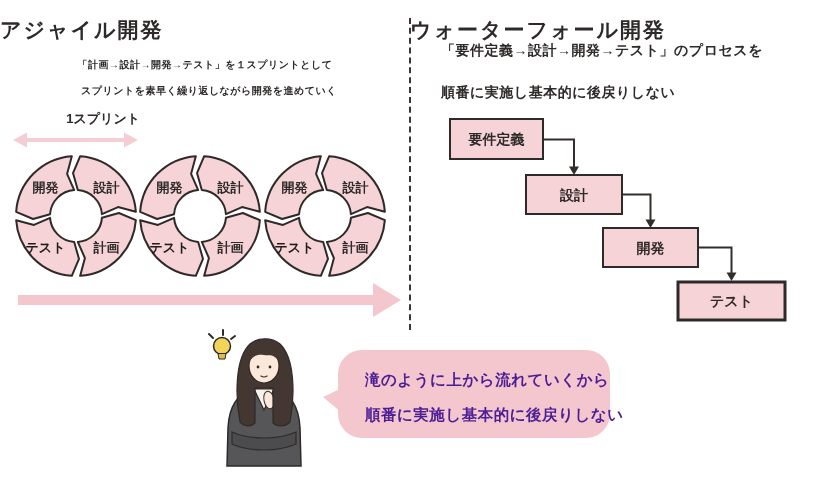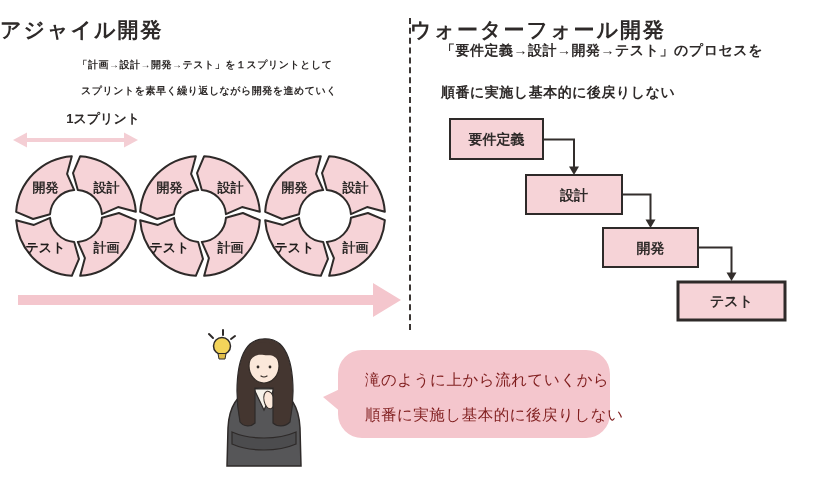--- a/index.html
+++ b/index.html
@@ -30,21 +30,21 @@
   .bubble{
     left:338px;top:350px;width:272px;height:88px;background:#f4c6cd;
     border-radius:24px;box-sizing:border-box;padding:12px 14px 0 27px;
   }
   .bubble::before{
     content:"";position:absolute;left:-15px;top:38px;width:0;height:0;
     border-top:9px solid transparent;border-bottom:16px solid transparent;
     border-right:19px solid #f4c6cd;
   }
   .bubble-line{
-    font-size:15.5px;font-weight:normal;color:#7f1d1d;line-height:35px;
+    font-size:15.5px;font-weight:bold;color:#4c1d95;line-height:35px;
     letter-spacing:.5px;white-space:nowrap;
   }
   svg text{font-family:"Liberation Sans","DejaVu Sans",sans-serif;}
   .cycle-label{font-size:13px;font-weight:600;fill:#2e2a29;}
   .cycle-label-bold{font-size:13px;font-weight:800;fill:#1f1c1b;}
   .wf-label{font-size:14px;font-weight:bold;fill:#2e2a29;}
 </style>
 </head>
 <body>
 

